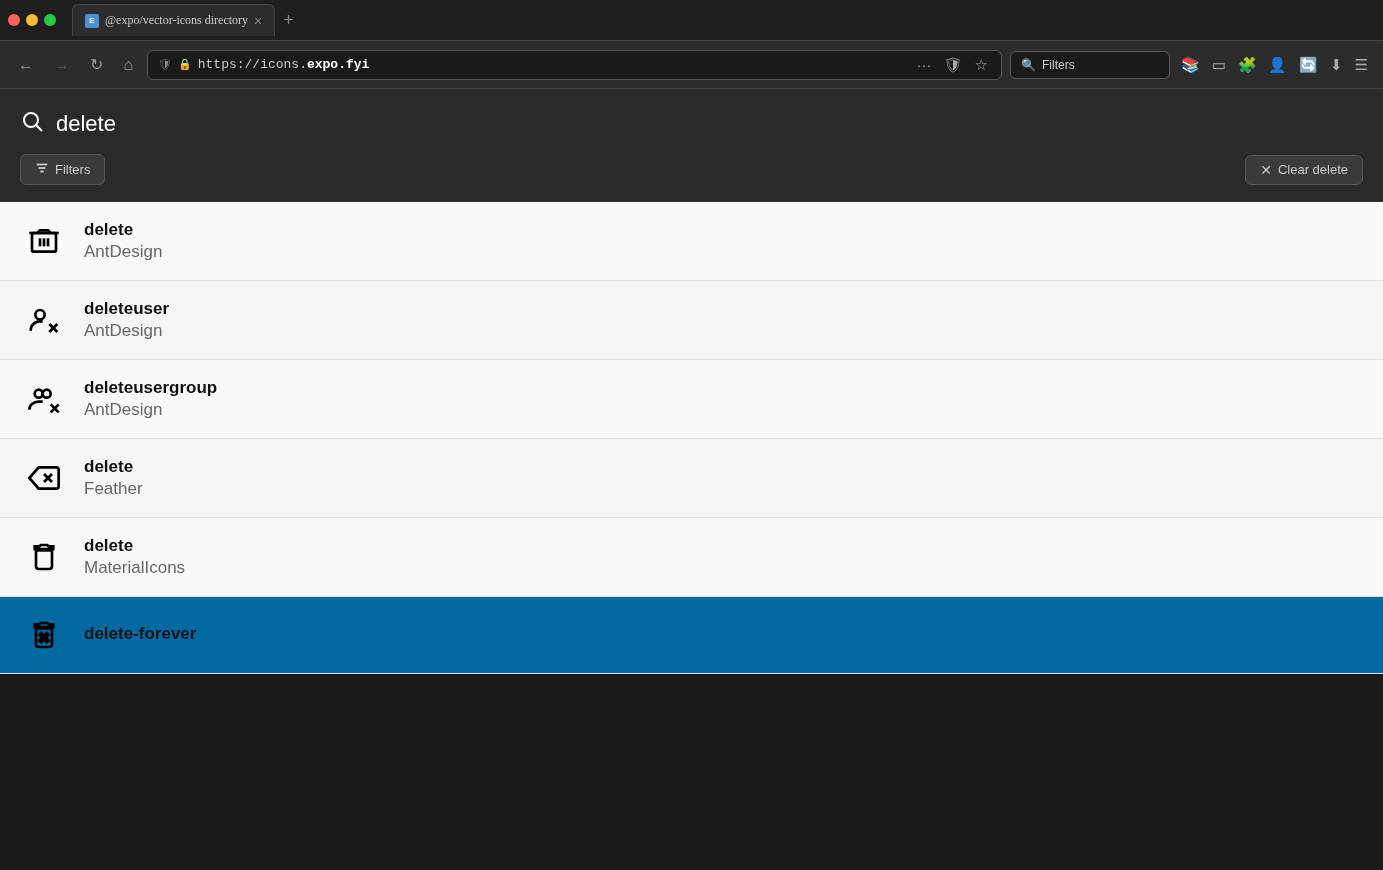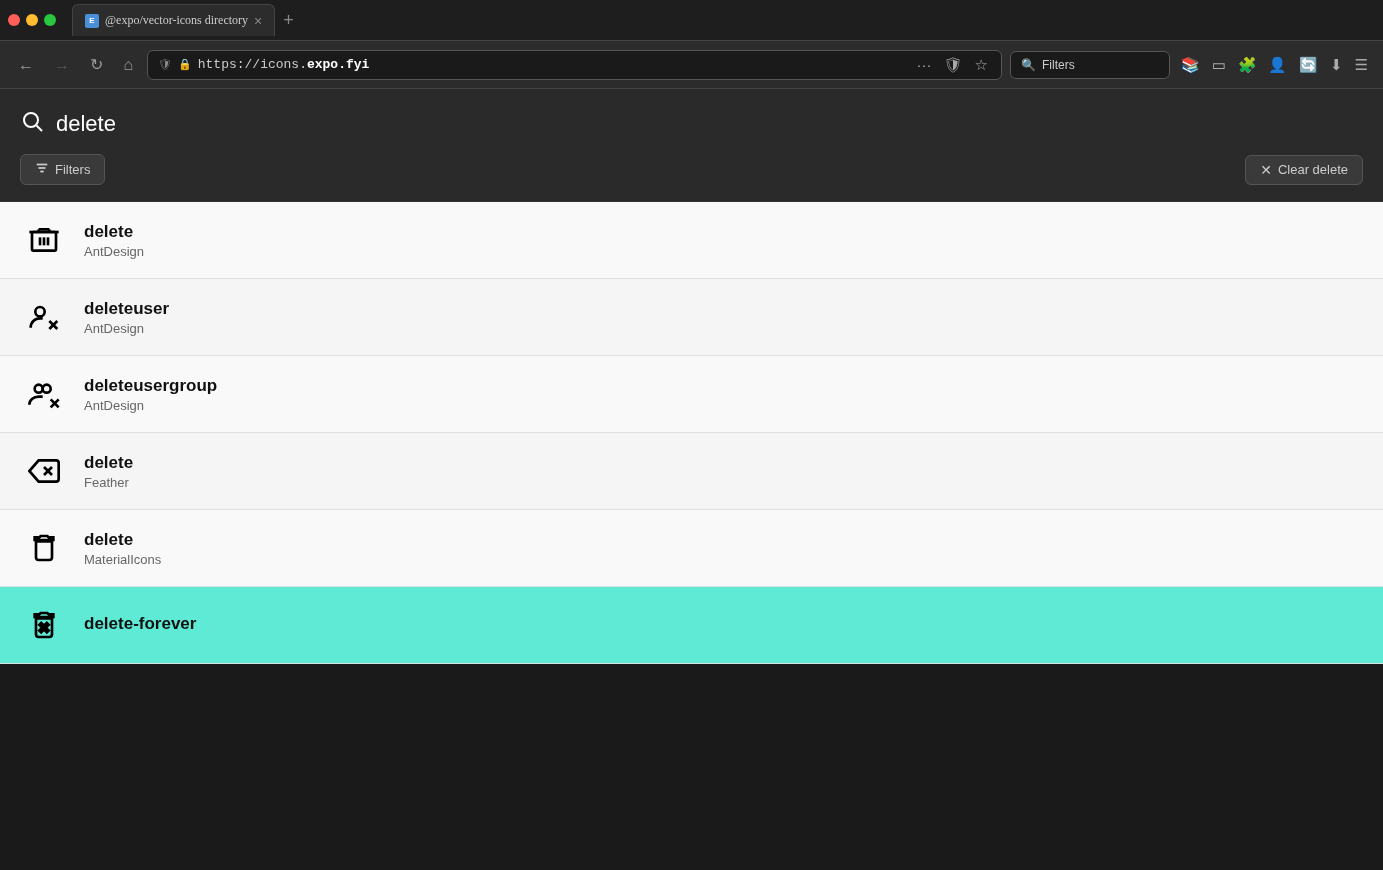--- a/index.html
+++ b/index.html
@@ -55,21 +55,21 @@
     .filter-btn { display: flex; align-items: center; gap: 6px; background: #3a3a3a; border: 1px solid #555; border-radius: 6px; padding: 6px 14px; color: #ccc; font-size: 13px; cursor: pointer; }
     .clear-filters-btn { display: flex; align-items: center; gap: 6px; background: #3a3a3a; border: 1px solid #555; border-radius: 6px; padding: 6px 14px; color: #ccc; font-size: 13px; cursor: pointer; }
 
     
     .icon-list { background: #f5f5f5; }
     .icon-item { display: flex; align-items: center; gap: 20px; padding: 18px 24px; border-bottom: 1px solid #e0e0e0; background: #f9f9f9; cursor: pointer; }
     .icon-item:nth-child(even) { background: #f5f5f5; }
     .icon-graphic { width: 40px; height: 40px; display: flex; align-items: center; justify-content: center; }
     .icon-info { display: flex; flex-direction: column; }
     .icon-name { font-size: 17px; font-weight: 600; color: #111; }
-    .icon-family { font-size: 13px; color: #666; margin-top: 2px; }
+    .icon-family { font-size: 17px; color: #666; margin-top: 2px; }
 
     
     svg { fill: none; stroke: currentColor; stroke-width: 2; }
   </style>
 </head>
 <body>
 
 <div class="browser-chrome">
 
   <div class="tab-bar">
@@ -224,21 +224,21 @@
         <svg width="32" height="32" viewBox="0 0 24 24" fill="#222" stroke="none">
           <path d="M6 19c0 1.1.9 2 2 2h8c1.1 0 2-.9 2-2V7H6v12zM19 4h-3.5l-1-1h-5l-1 1H5v2h14V4z"></path>
         </svg>
       </div>
       <div class="icon-info">
         <span class="icon-name">delete</span>
         <span class="icon-family">MaterialIcons</span>
       </div>
     </div>
 
-    <div class="icon-item" style="background:#5eead4;">
+    <div class="icon-item" style="background:#0369a1;">
       <div class="icon-graphic">
         <svg width="32" height="32" viewBox="0 0 24 24" fill="#222" stroke="none">
           <path d="M6 19c0 1.1.9 2 2 2h8c1.1 0 2-.9 2-2V7H6v12zm2.46-7.12l1.41-1.41L12 12.59l2.12-2.12 1.41 1.41L13.41 14l2.12 2.12-1.41 1.41L12 15.41l-2.12 2.12-1.41-1.41L10.59 14l-2.13-2.12zM15.5 4l-1-1h-5l-1 1H5v2h14V4z"></path>
         </svg>
       </div>
       <div class="icon-info">
         <span class="icon-name">delete-forever</span>
         <span class="icon-family"></span>
       </div>
     </div>

